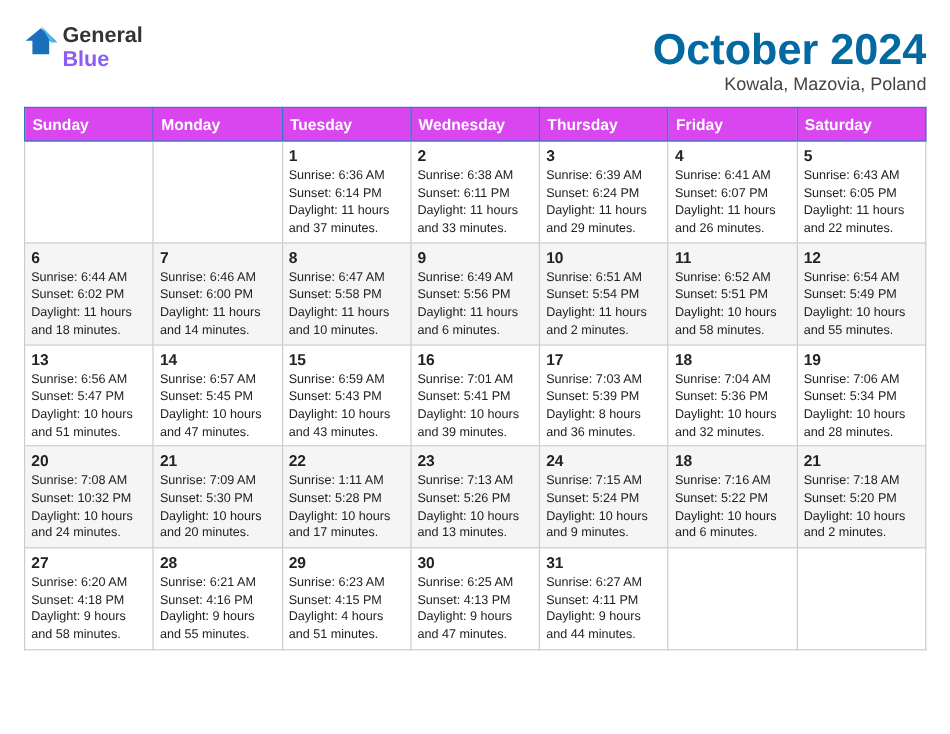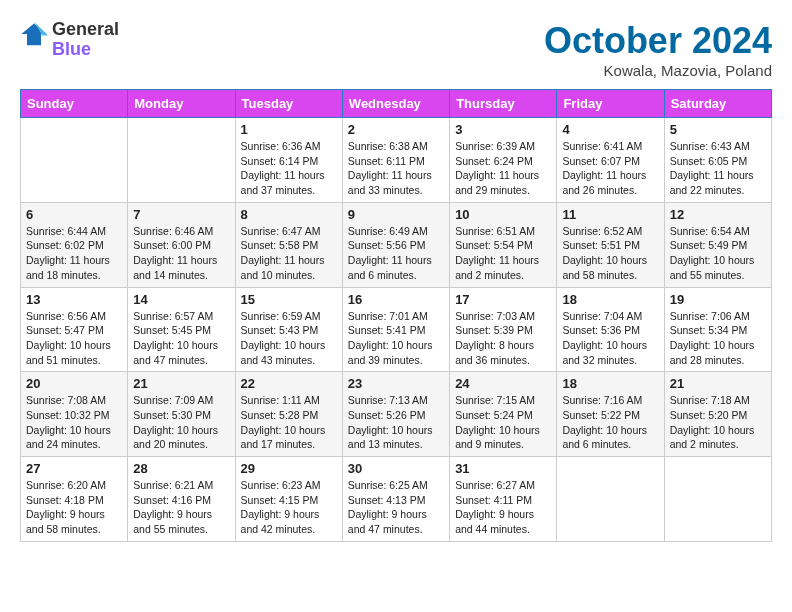--- a/index.html
+++ b/index.html
@@ -363,21 +363,21 @@
           <div>Sunrise: 6:21 AM</div>
           <div>Sunset: 4:16 PM</div>
           <div>Daylight: 9 hours and 55 minutes.</div>
         </div>
       </td>
         <td>
         <span class="day-number">29</span>
         <div class="day-info">
           <div>Sunrise: 6:23 AM</div>
           <div>Sunset: 4:15 PM</div>
-          <div>Daylight: 9 hours and 42 minutes.</div>
+          <div>Daylight: 4 hours and 51 minutes.</div>
         </div>
       </td>
         <td>
         <span class="day-number">30</span>
         <div class="day-info">
           <div>Sunrise: 6:25 AM</div>
           <div>Sunset: 4:13 PM</div>
           <div>Daylight: 9 hours and 47 minutes.</div>
         </div>
       </td>

